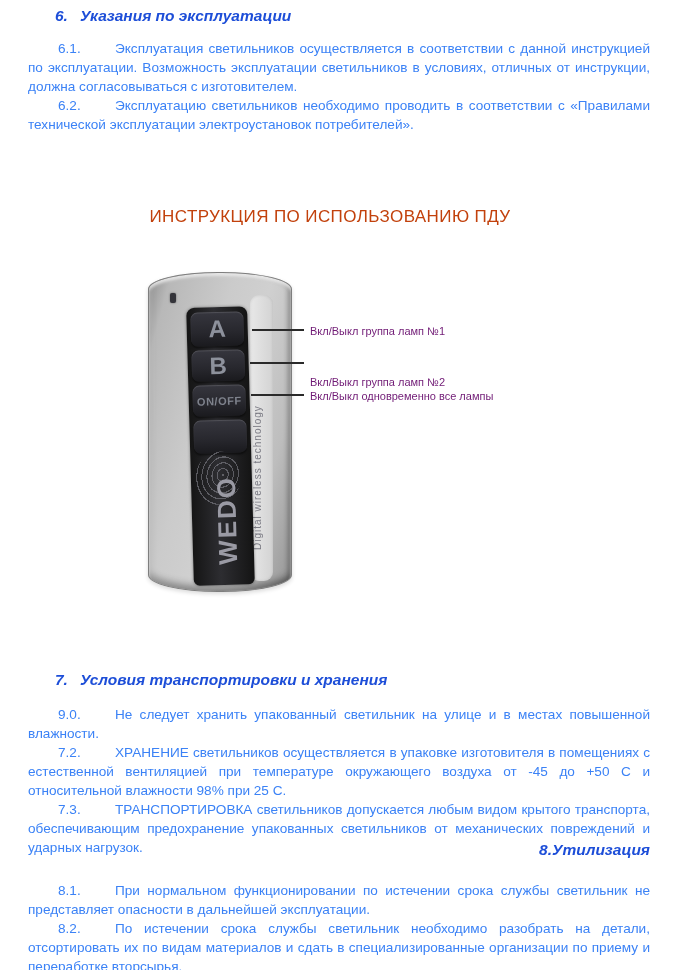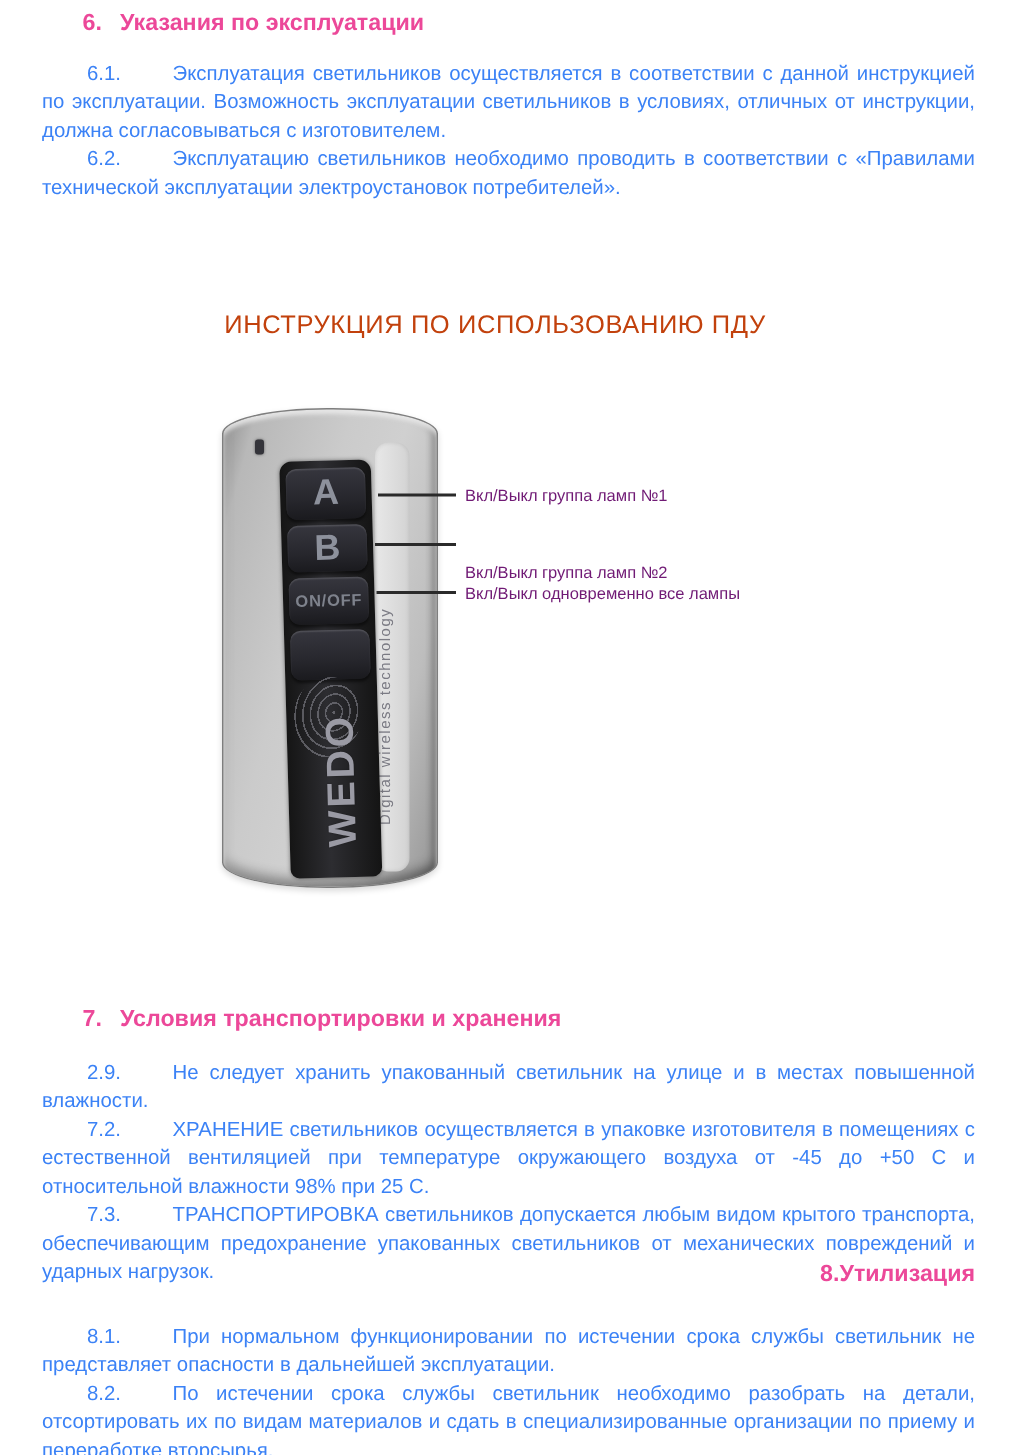--- a/index.html
+++ b/index.html
@@ -10,21 +10,21 @@
     color:#1b1b1b;
     position:relative;
     overflow:hidden;
   }
   .page{position:absolute;inset:0;}
 
   
   .section{position:absolute;left:28px;width:622px;}
   .sec-heading{
     font-size:15.5px;font-weight:bold;line-height:20px;
-    margin:0 0 13px 0;color:#ec4899;
+    margin:0 0 13px 0;color:#1d4ed8;font-style:italic;
   }
   .sec-heading .hnum{display:inline-block;width:25px;margin-left:27px;}
   .para{
     font-size:13.6px;line-height:19px;margin:0;
     text-align:justify;text-indent:30px;color:#3b82f6;
   }
   .para .pnum{display:inline-block;width:57px;text-indent:0;}
 
   #sec6{top:6px;}
   #sec7{top:670px;}
@@ -151,21 +151,21 @@
     <div class="callout-label lb1">Вкл/Выкл группа ламп №1</div>
     <div class="callout-label lb2">Вкл/Выкл группа ламп №2</div>
     <div class="callout-label lb3">Вкл/Выкл одновременно все лампы</div>
   </div>
 
   <div class="section" id="sec7">
     <h2 class="sec-heading">
       <span class="hnum">7.</span><span>Условия транспортировки и хранения</span>
     </h2>
     <p class="para">
-      <span class="pnum">2.9.</span><span>Не следует хранить упакованный светильник на улице и в местах повышенной влажности.</span>
+      <span class="pnum">9.0.</span><span>Не следует хранить упакованный светильник на улице и в местах повышенной влажности.</span>
     </p>
     <p class="para">
       <span class="pnum">7.2.</span><span>ХРАНЕНИЕ светильников осуществляется в упаковке изготовителя в помещениях с естественной вентиляцией при температуре окружающего воздуха от -45 до +50 С и относительной влажности 98% при 25 С.</span>
     </p>
     <p class="para">
       <span class="pnum">7.3.</span><span>ТРАНСПОРТИРОВКА светильников допускается любым видом крытого транспорта, обеспечивающим предохранение упакованных светильников от механических повреждений и ударных нагрузок.</span>
     </p>
   </div>
 
   <div class="section" id="sec8">

